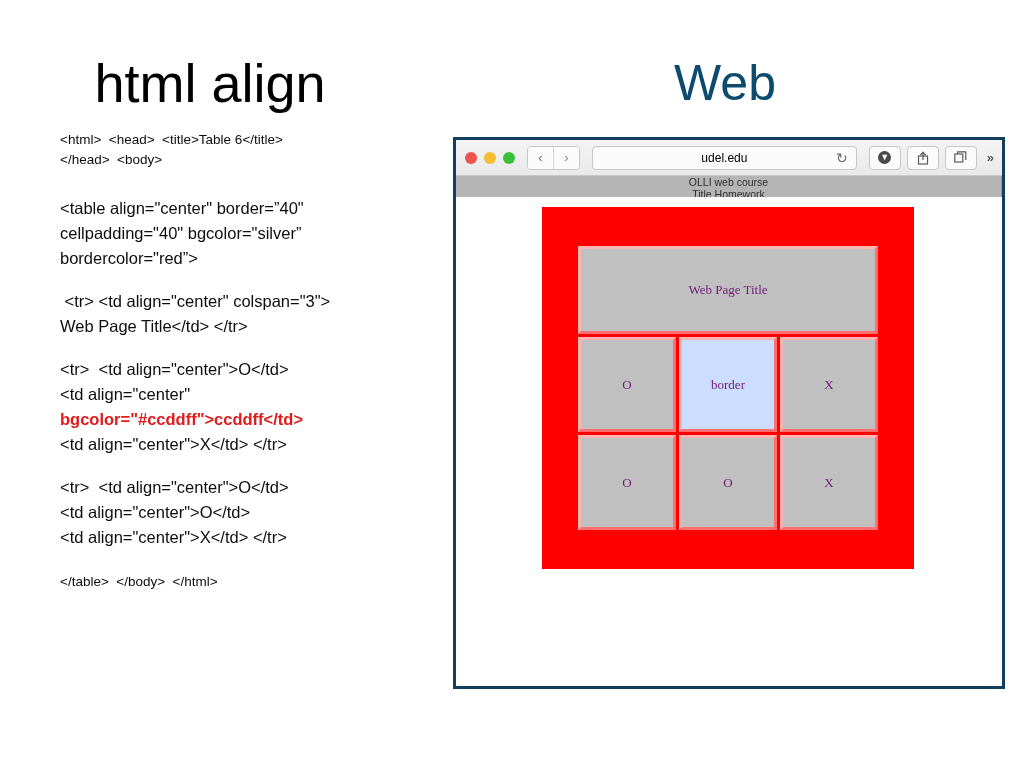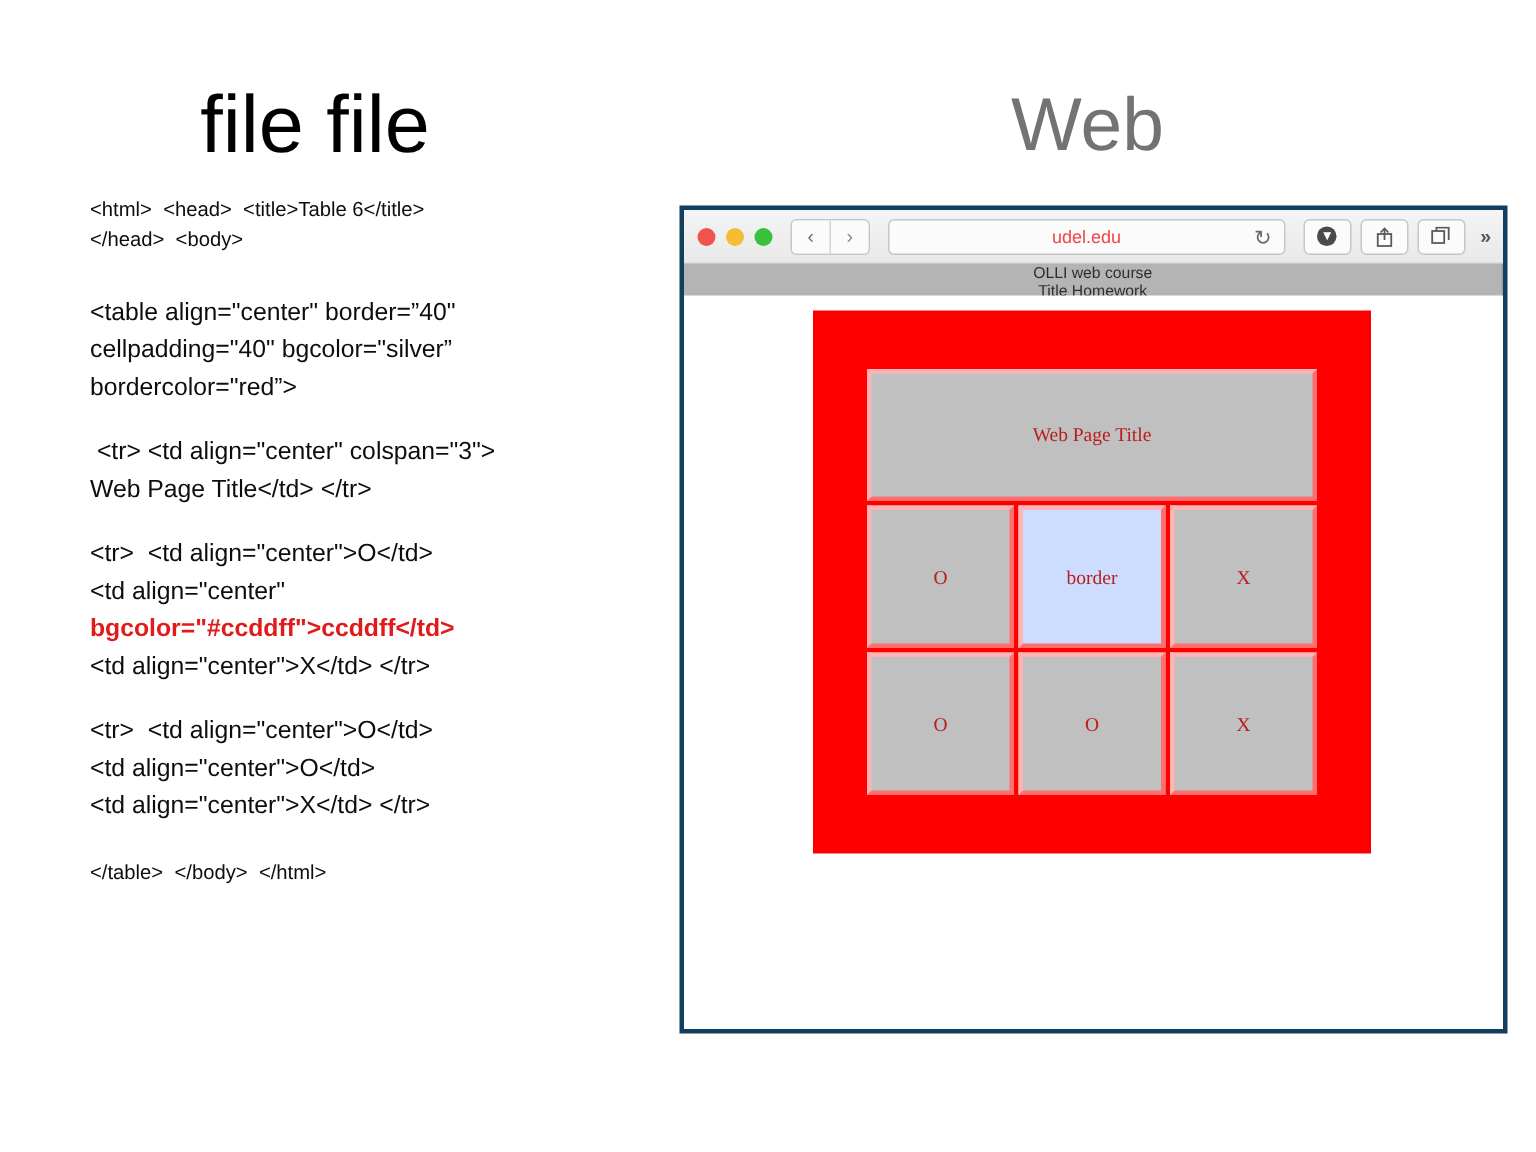--- a/index.html
+++ b/index.html
@@ -53,21 +53,21 @@
 
   
   #web-title {
     position: absolute;
     left: 600px; top: 54px;
     width: 250px;
     text-align: center;
     font-size: 50px;
     line-height: 58px;
     font-weight: 400;
-    color: #737373;
+    color: #0c4a6e;
   }
 
   #browser-window {
     position: absolute;
     left: 453px;
     top: 137px;
     width: 552px;
     height: 552px;
     border: 3px solid #133f5e;
     background: #ffffff;
@@ -127,21 +127,21 @@
     background: #fbfbfb;
     border: 1px solid #c6c6c6;
     border-radius: 4px;
     display: flex;
     align-items: center;
     justify-content: center;
     position: relative;
   }
   #url-text {
     font-size: 12px;
-    color: #ef4444;
+    color: #000000;
   }
   #reload-icon {
     position: absolute;
     right: 8px;
     top: 2px;
     font-size: 14px;
     color: #6a6a6a;
     line-height: 18px;
   }
 
@@ -231,41 +231,41 @@
     background: transparent;
     margin: 0;
   }
   table.demo-table td {
     background: #c0c0c0;
     border: 3px solid #ff6f6f;
     border-top-color: #ffb3b3;
     border-left-color: #ffb3b3;
     font-family: "Liberation Serif", serif;
     font-size: 13px;
-    color: #b91c1c;
+    color: #701a75;
     text-align: center;
     vertical-align: middle;
     width: 98px;
     height: 95px;
     box-sizing: border-box;
   }
   table.demo-table td.title-cell {
     height: 88px;
     width: auto;
   }
   table.demo-table td.accent-cell {
     background: #ccddff;
   }
 </style>
 </head>
 <body>
 
 <div id="left-pane">
 
-  <div id="html-file-title">file file</div>
+  <div id="html-file-title">html align</div>
 
   <div id="code-listing"><div class="code-block small" style="margin-bottom: 26px;"><span class="code-line">&lt;html&gt;  &lt;head&gt;  &lt;title&gt;Table 6&lt;/title&gt;</span><span class="code-line">&lt;/head&gt;  &lt;body&gt;</span></div><div class="code-block" style="margin-bottom: 18px;"><span class="code-line">&lt;table align="center" border=”40"</span><span class="code-line">cellpadding="40" bgcolor="silver”</span><span class="code-line">bordercolor="red”&gt;</span></div><div class="code-block" style="margin-bottom: 18px;"><span class="code-line"> &lt;tr&gt; &lt;td align="center" colspan="3"&gt;</span><span class="code-line">Web Page Title&lt;/td&gt; &lt;/tr&gt;</span></div><div class="code-block" style="margin-bottom: 18px;"><span class="code-line">&lt;tr&gt;  &lt;td align="center"&gt;O&lt;/td&gt;</span><span class="code-line">&lt;td align="center"</span><span class="code-line hl">bgcolor="#ccddff"&gt;ccddff&lt;/td&gt;</span><span class="code-line">&lt;td align="center"&gt;X&lt;/td&gt; &lt;/tr&gt;</span></div><div class="code-block" style="margin-bottom: 22px;"><span class="code-line">&lt;tr&gt;  &lt;td align="center"&gt;O&lt;/td&gt;</span><span class="code-line">&lt;td align="center"&gt;O&lt;/td&gt;</span><span class="code-line">&lt;td align="center"&gt;X&lt;/td&gt; &lt;/tr&gt;</span></div><div class="code-block small"><span class="code-line">&lt;/table&gt;  &lt;/body&gt;  &lt;/html&gt;</span></div></div>
 </div>
 
 <div id="web-title">Web</div>
 
 <div id="browser-window">
 
   <div id="browser-toolbar">
 

